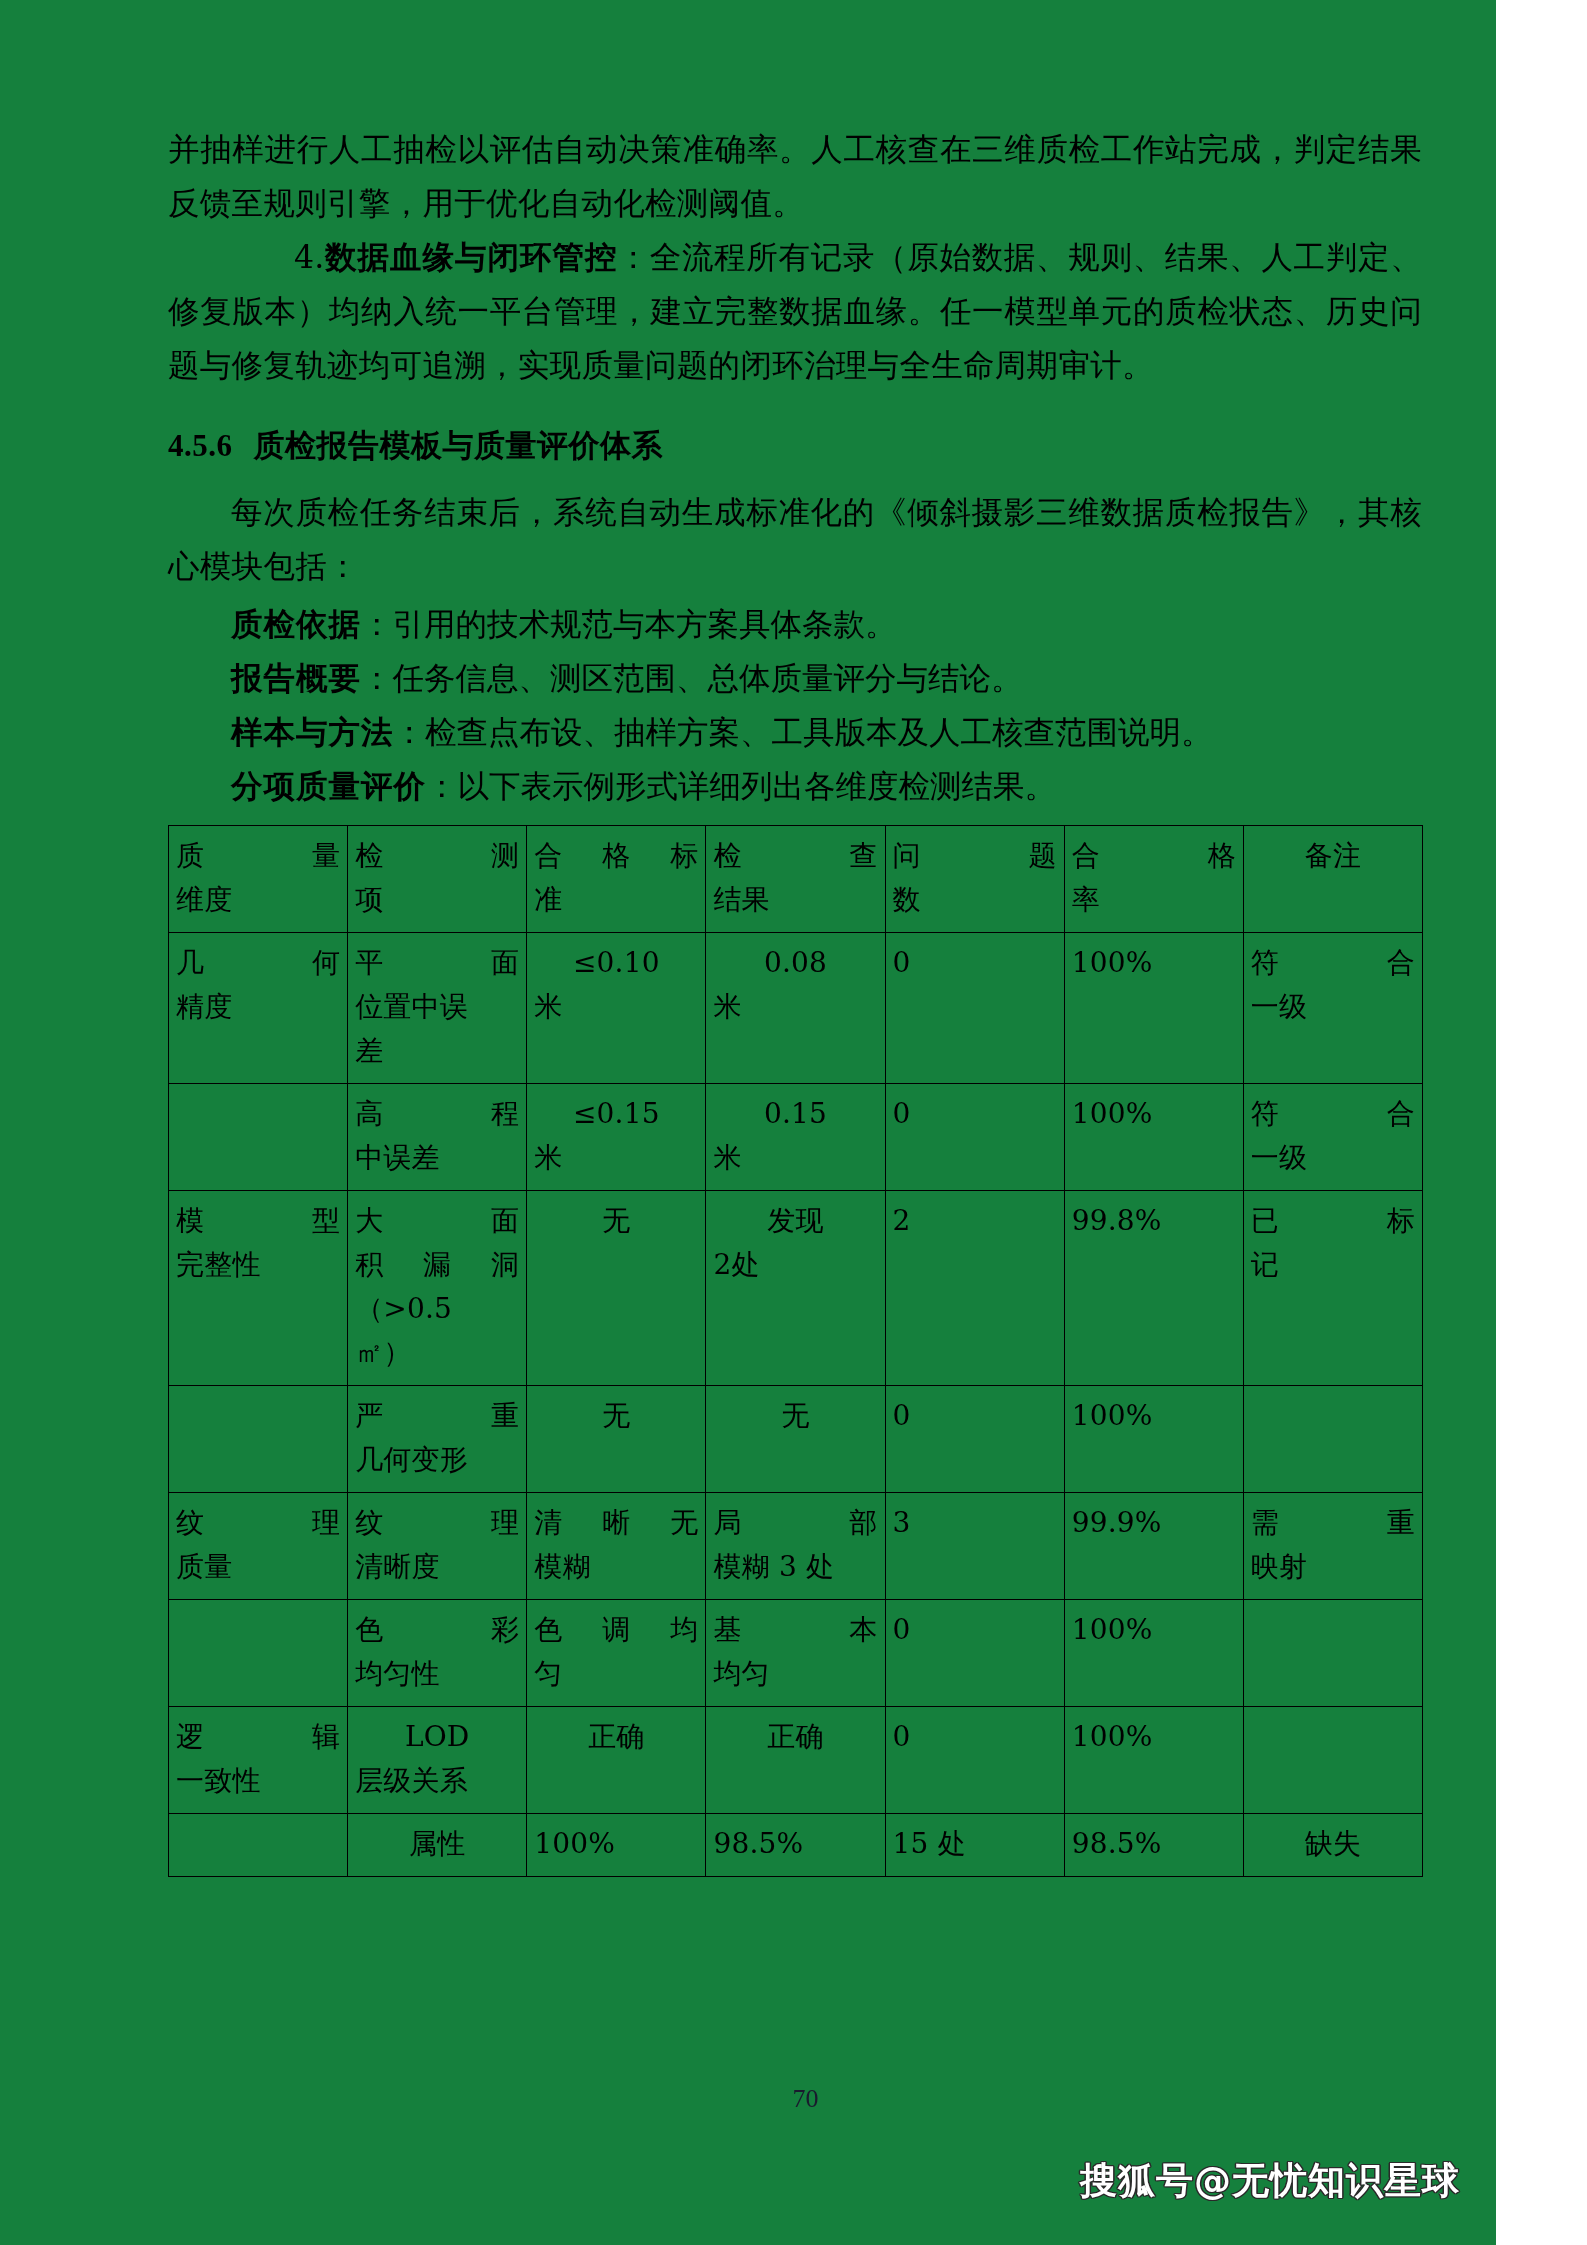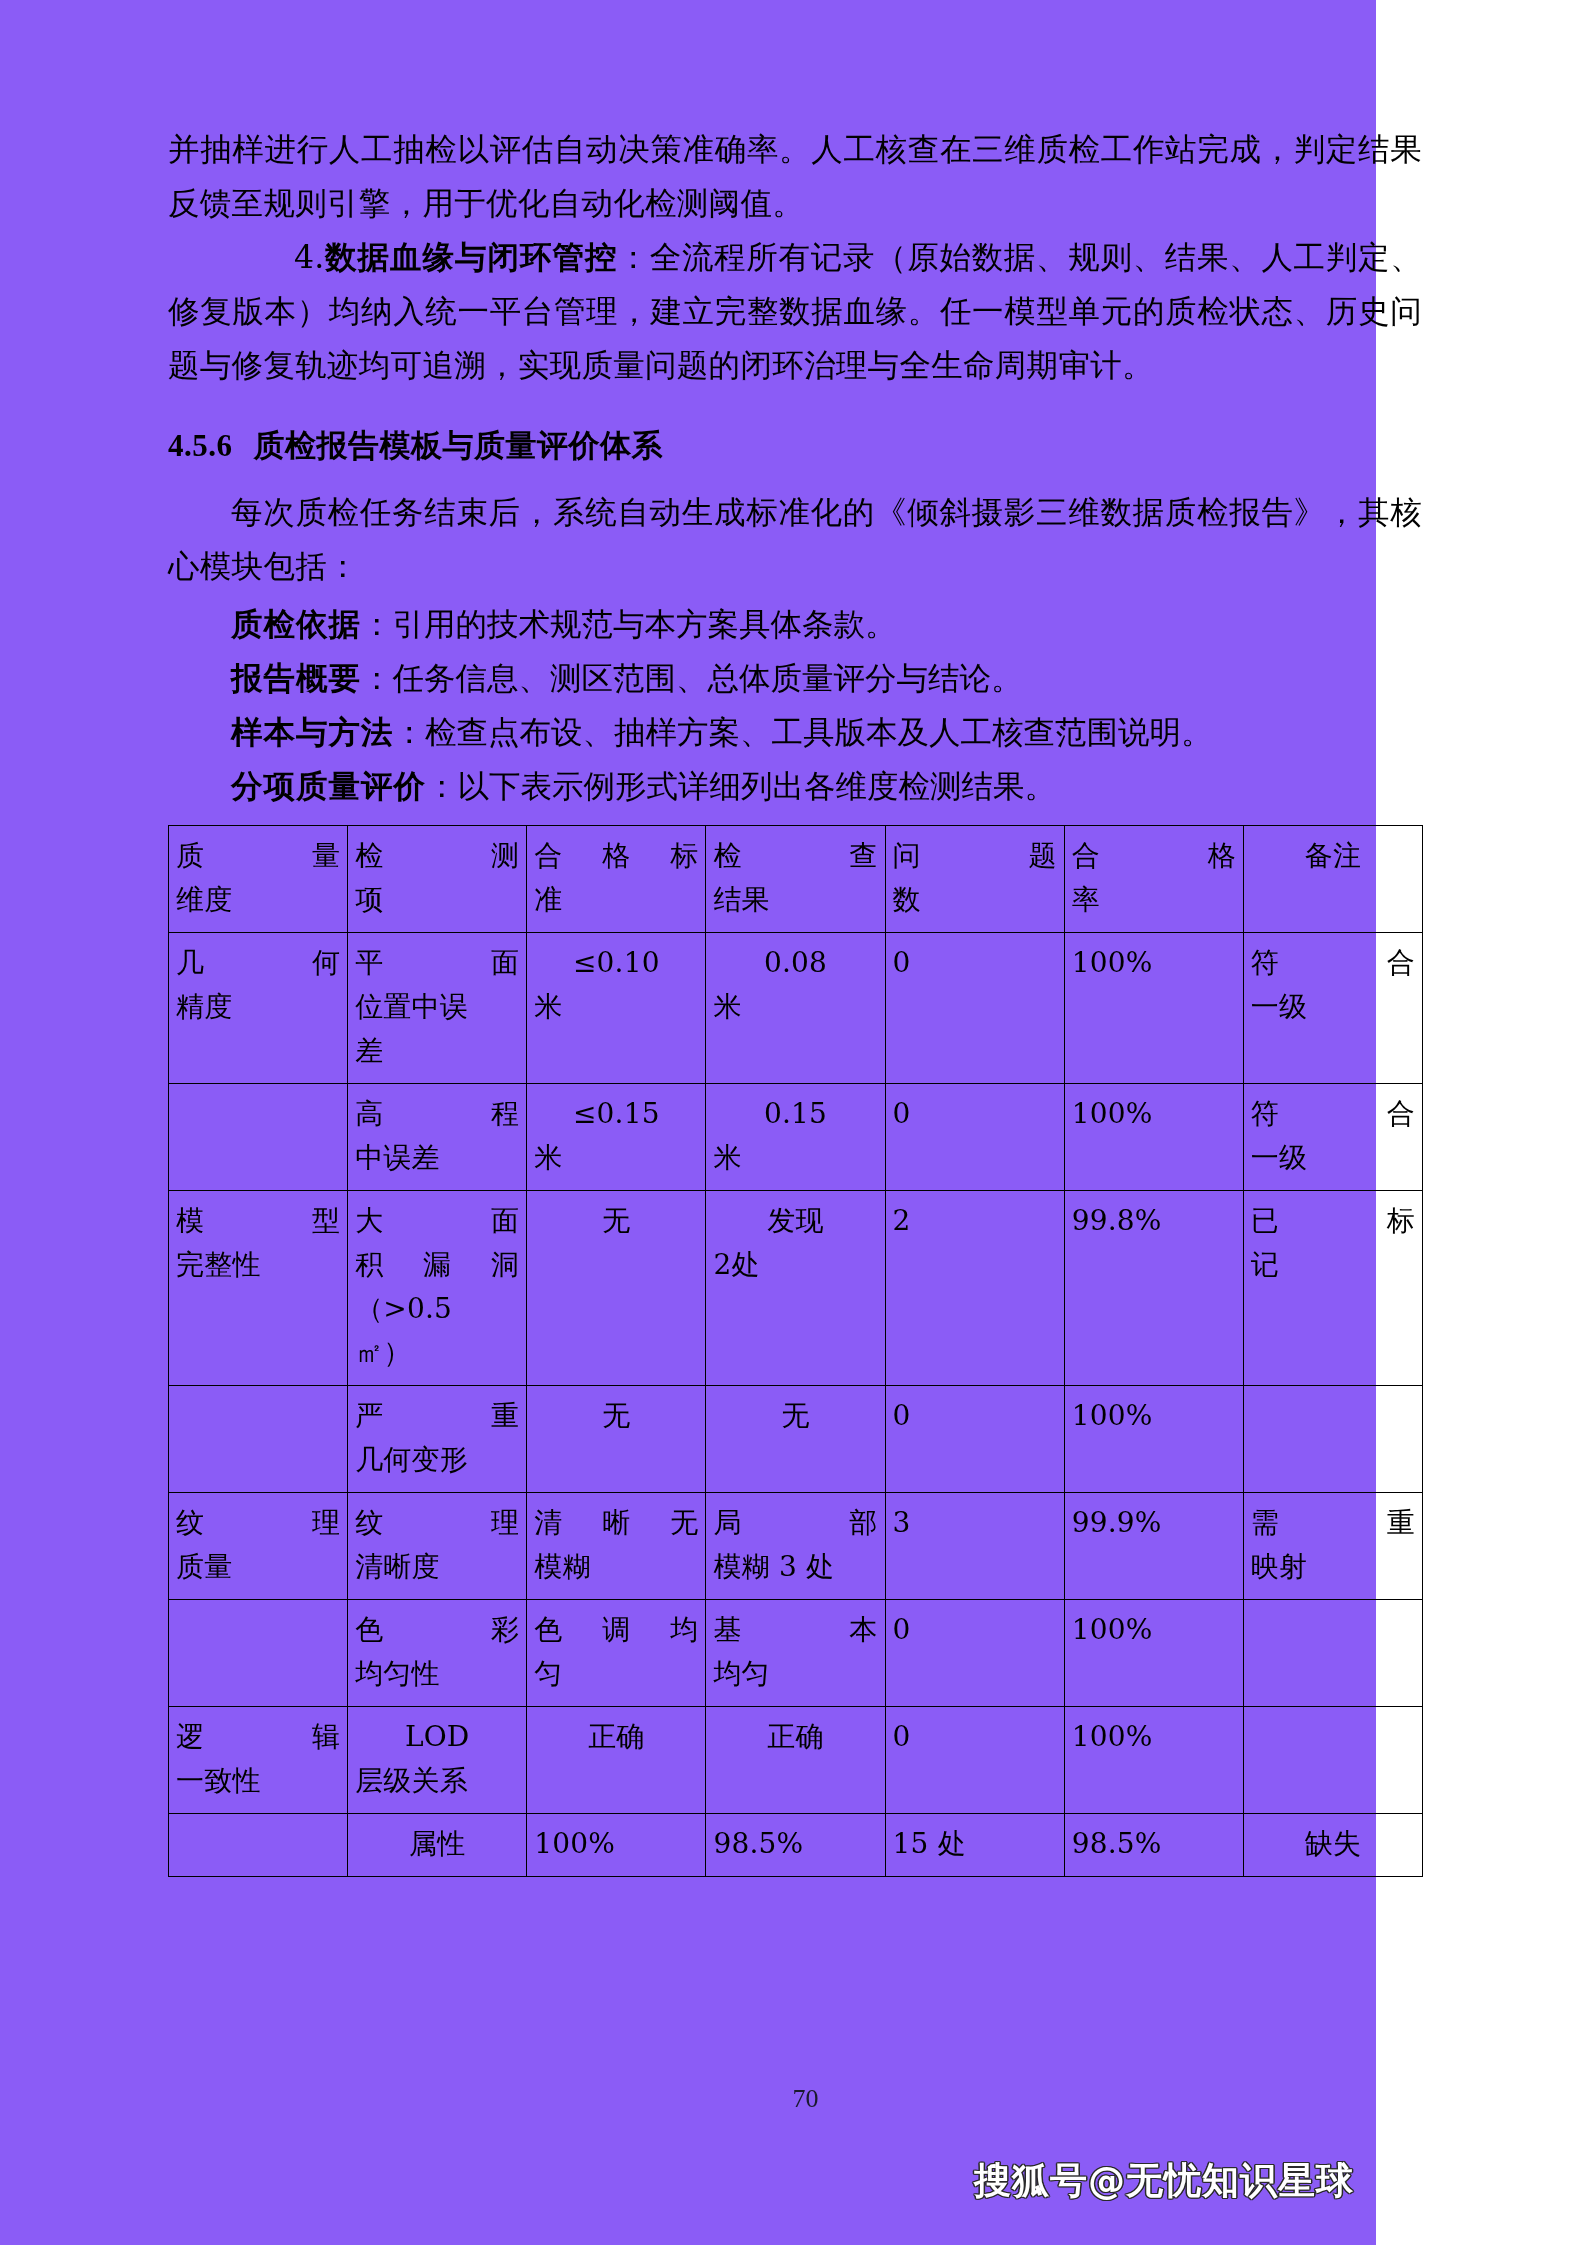--- a/index.html
+++ b/index.html
@@ -12,23 +12,23 @@
     width: 1587px;
     height: 2245px;
     position: relative;
     font-family: "DejaVu Serif", "Liberation Serif", serif;
     color: #000000;
     overflow: hidden;
   }
   .page {
     position: absolute;
     left: 0; top: 0;
-    width: 1376px;
+    width: 1496px;
     height: 2245px;
-    background: #8b5cf6;
+    background: #15803d;
   }
   .content {
     position: absolute;
     left: 168px;
     top: 122px;
     width: 1254px;
   }
 
   
   .para {
@@ -119,21 +119,21 @@
     left: 12px;
     top: 2084px;
     width: 1587px;
     text-align: center;
     font-size: 26px;
     font-family: Liberation Serif, serif;
     color: #1a1a2e;
   }
   .watermark {
     position: absolute;
-    right: 22px;
+    right: 36px;
     top: 2156px;
     font-size: 37px;
     font-weight: bold;
     color: #ffffff;
     font-family: "DejaVu Sans", "Liberation Sans", sans-serif;
     letter-spacing: 1px;
     text-shadow:
        1.4px 0 0 #2a2a2a, -1.4px 0 0 #2a2a2a,
        0 1.4px 0 #2a2a2a, 0 -1.4px 0 #2a2a2a,
        1px 1px 0 #2a2a2a, -1px -1px 0 #2a2a2a,

